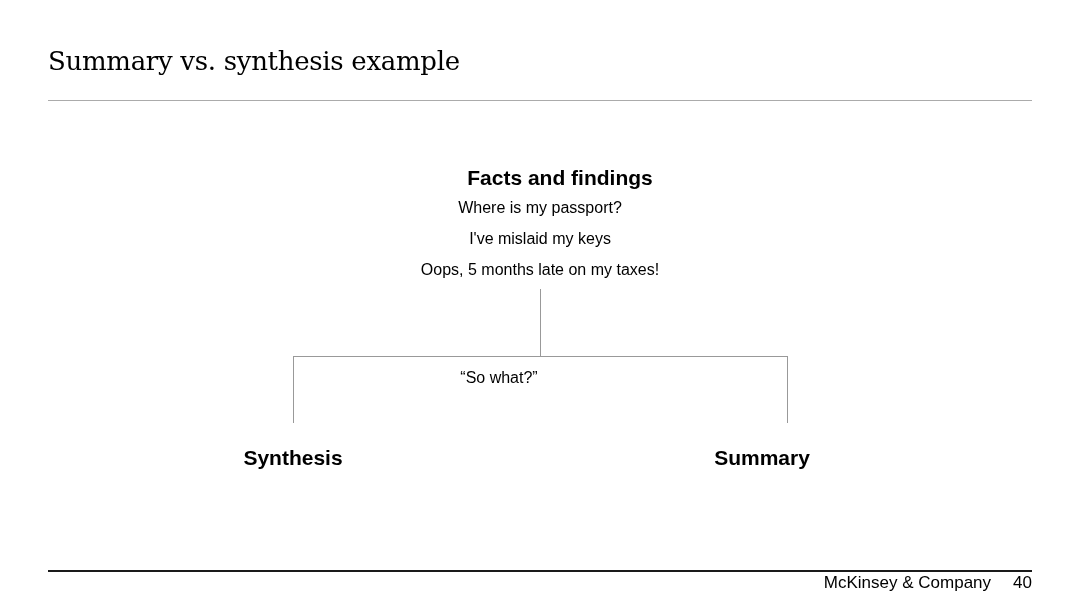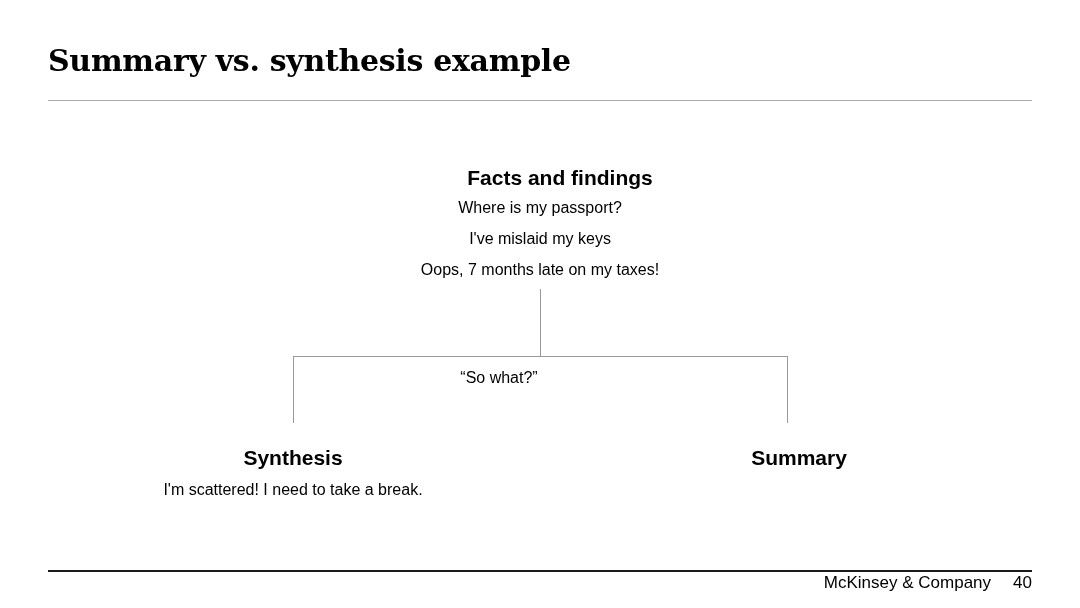--- a/index.html
+++ b/index.html
@@ -23,22 +23,22 @@
     background: var(--background);
     overflow: hidden;
   }
 
   
   .title {
     position: absolute;
     left: 48px;
     top: 44px;
     font-family: "DejaVu Serif", "Liberation Serif", serif;
-    font-weight: 700;
-    font-size: 30px;
+    font-weight: 400;
+    font-size: 26px;
     letter-spacing: -0.3px;
     line-height: 34px;
     color: var(--text);
   }
   .header-divider {
     position: absolute;
     left: 48px;
     top: 100px;
     width: 984px;
     height: 1px;
@@ -88,21 +88,21 @@
 
   
   .branch {
     position: absolute;
     top: 434px;
     width: 400px;
     text-align: center;
     margin-top: 11px;
   }
   .branch-left  { left: 93px;  }
-  .branch-right { left: 599px; }
+  .branch-right { left: 562px; }
   .branch-heading {
     font-size: 21px;
     font-weight: 700;
     line-height: 25px;
   }
   .branch-text {
     font-size: 16px;
     line-height: 21px;
     margin: 9px auto 0;
   }
@@ -136,33 +136,32 @@
 
 <div class="slide">
 
   <h1 class="title">Summary vs. synthesis example</h1>
   <div class="header-divider"></div>
 
   <section class="facts">
     <h2 class="facts-heading">Facts and findings</h2>
     <div class="fact-line">Where is my passport?</div>
     <div class="fact-line">I've mislaid my keys</div>
-    <div class="fact-line">Oops, 7 months late on my taxes!</div>
+    <div class="fact-line">Oops, 5 months late on my taxes!</div>
   </section>
 
   <div class="line stem"></div>
   <div class="line crossbar"></div>
   <div class="line drop-left"></div>
   <div class="line drop-right"></div>
 
   <div class="so-what">“So what?”</div>
 
   <section class="branch branch-left">
     <h2 class="branch-heading">Synthesis</h2>
-    <p class="branch-text">I'm scattered! I need to take a break.</p>
   </section>
 
   <section class="branch branch-right">
     <h2 class="branch-heading">Summary</h2>
   </section>
 
   <div class="footer-rule"></div>
   <div class="footer">
     <span>McKinsey &amp; Company</span>
     <span>40</span>

